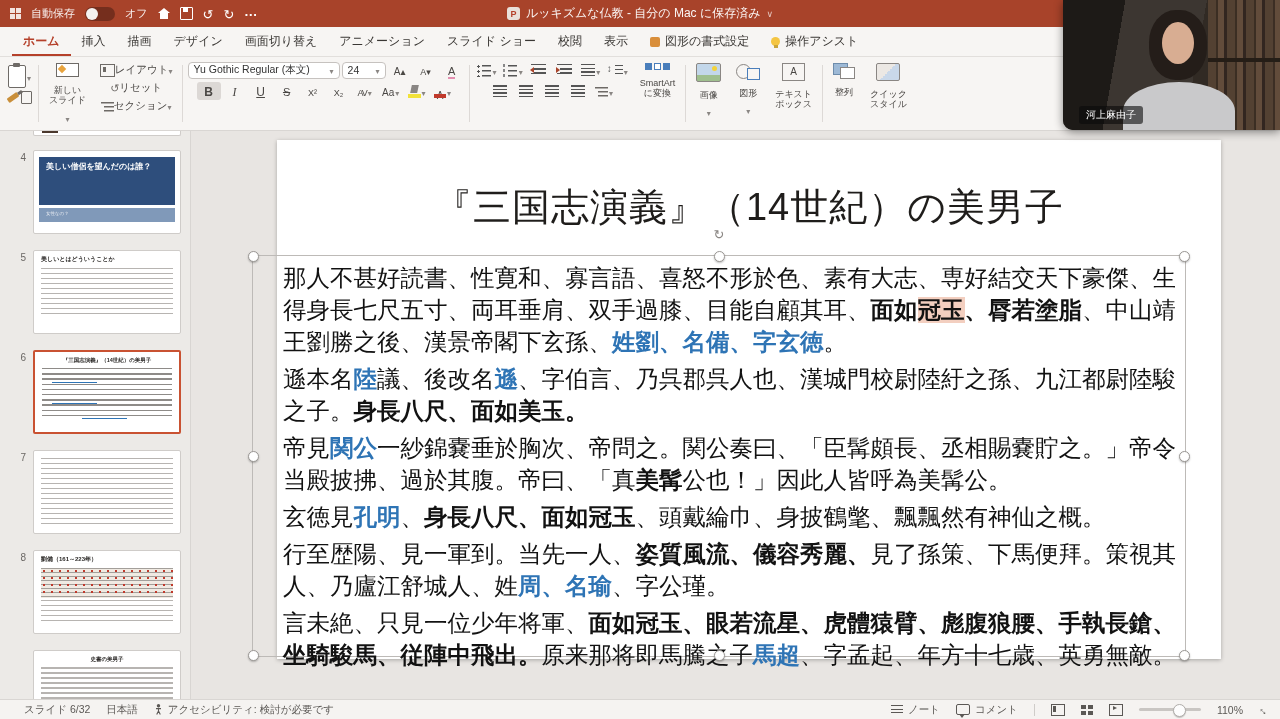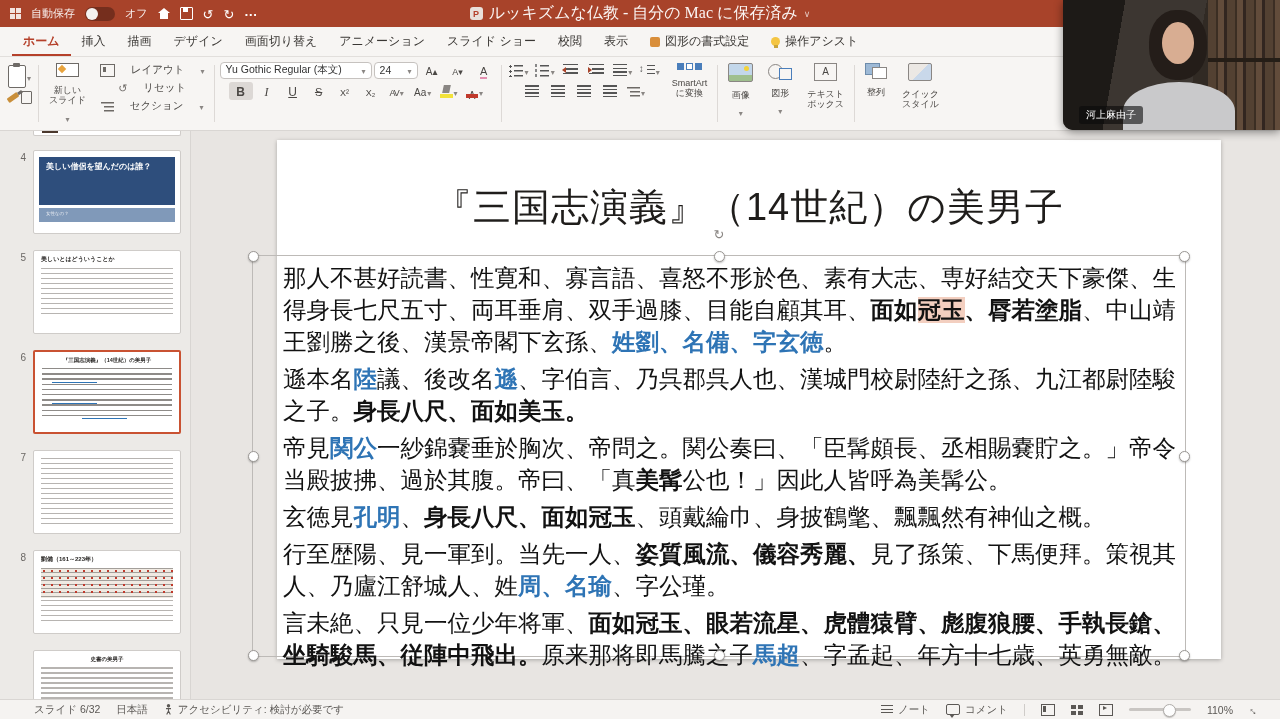--- a/index.html
+++ b/index.html
@@ -8,21 +8,21 @@
   .app{position:relative;width:1280px;height:719px;}
 
   
   .titlebar{position:absolute;top:0;left:0;right:0;height:27px;background:#a8432a;
             display:flex;align-items:center;color:#fff;z-index:5;}
   .tb-left{display:flex;align-items:center;gap:10px;padding-left:10px;}
   .tb-label{font-size:11px;color:rgba(255,255,255,.92);}
   .pill{width:30px;height:14px;border-radius:8px;background:rgba(0,0,0,.30);position:relative;}
   .pill .knob{position:absolute;left:1px;top:1px;width:12px;height:12px;border-radius:50%;background:#f4f2f0;}
   .tb-center{position:absolute;left:0;right:0;display:flex;align-items:center;justify-content:center;gap:6px;pointer-events:none;}
-  .tb-title{font-size:16px;color:rgba(255,255,255,.95);font-family:Liberation Serif, serif;}
+  .tb-title{font-size:12px;color:rgba(255,255,255,.95);}
   .tb-chev{font-size:9px;color:rgba(255,255,255,.7);}
   .ic-ppt{width:13px;height:13px;background:#e9e0da;border-radius:3px;color:#b5402a;
           font-size:9px;font-weight:bold;display:flex;align-items:center;justify-content:center;}
   .ic-ppt::before{content:"P";}
   .ic-grid{width:11px;height:11px;background:
      linear-gradient(#fff,#fff) 0 0/5px 5px no-repeat,
      linear-gradient(#fff,#fff) 6px 0/5px 5px no-repeat,
      linear-gradient(#fff,#fff) 0 6px/5px 5px no-repeat,
      linear-gradient(#fff,#fff) 6px 6px/5px 5px no-repeat;opacity:.85;}
   .ic-home{position:relative;width:12px;height:11px;}
@@ -47,21 +47,21 @@
   
   .ribbon{position:absolute;top:57px;left:0;right:0;height:65px;background:#f7f5f3;
           border-bottom:1px solid #d9d6d3;display:flex;align-items:stretch;padding:4px 6px;gap:5px;z-index:3;}
   .vdiv{width:1px;background:#ddd9d6;margin:4px 0;flex:0 0 1px;}
   .group{display:flex;align-items:flex-start;}
   .gcol{display:flex;flex-direction:column;align-items:center;}
   .chev::after{content:"▾";font-size:8px;color:#8a8683;}
   .col-btn{display:flex;flex-direction:column;align-items:center;gap:8px;padding:2px 5px;
            font-size:9px;color:#4a4744;line-height:1.15;border-radius:3px;text-align:right;}
   .lbl2{display:flex;flex-direction:column;align-items:center;line-height:1.15;}
-  .mini-row{display:flex;align-items:center;gap:16px;font-size:10.5px;color:#4a4744;padding:2px 4px;}
+  .mini-row{display:flex;align-items:center;gap:0;font-size:10.5px;color:#4a4744;padding:2px 4px;}
   .iconbtn{min-width:20px;height:18px;display:flex;align-items:center;justify-content:center;
            border-radius:3px;color:#4a4744;padding:0 2px;gap:1px;}
   .iconbtn.activebtn{background:#dcd8d5;}
   .rowline{display:flex;align-items:center;gap:2px;margin-bottom:3px;}
 
   .ic{display:inline-block;}
   .ic-clipboard{width:16px;height:21px;border:1.5px solid #6e6a66;border-radius:2px;background:#fff;position:relative;}
   .ic-clipboard::before{content:"";position:absolute;top:-3px;left:3.5px;width:7px;height:4px;background:#6e6a66;border-radius:1px;}
   .ic-brush{width:12px;height:5px;background:#c98f3a;border-radius:1px;transform:rotate(-35deg);position:relative;}
   .ic-brush::after{content:"";position:absolute;right:-5px;top:1px;width:5px;height:3px;background:#6e6a66;}
@@ -183,21 +183,21 @@
        box-shadow:0 1px 2px rgba(0,0,0,.25);}
   .hdl.tl{left:-5px;top:-5px;} .hdl.tm{left:calc(50% - 5px);top:-5px;} .hdl.tr{right:-5px;top:-5px;}
   .hdl.ml{left:-5px;top:calc(50% - 5px);} .hdl.mr{right:-5px;top:calc(50% - 5px);}
   .hdl.bl{left:-5px;bottom:-5px;} .hdl.bm{left:calc(50% - 5px);bottom:-5px;} .hdl.br{right:-5px;bottom:-5px;}
   .rot{position:absolute;top:-28px;left:calc(50% - 7px);width:14px;height:14px;color:#8a8683;
        font-size:13px;line-height:14px;text-align:center;}
   .rot::before{content:"↻";}
 
   
   .statusbar{position:absolute;left:0;right:0;bottom:0;height:19px;background:#f5f3f1;border-top:1px solid #d9d6d3;
-             display:flex;align-items:center;font-size:10.5px;color:#5b5855;padding:0 20px;gap:16px;z-index:6;}
+             display:flex;align-items:center;font-size:10.5px;color:#5b5855;padding:0 10px;gap:16px;z-index:6;}
   .sb-first{margin-left:14px;}
   .sb-spacer{flex:1;}
   .sb-item{display:flex;align-items:center;gap:5px;white-space:nowrap;}
   .ic-person{width:9px;height:11px;}
   .ic-note{width:12px;height:9px;background:repeating-linear-gradient(to bottom,#5b5855 0 1.2px,transparent 1.2px 3.5px);}
   .ic-comment{width:12px;height:9px;border:1.2px solid #5b5855;border-radius:2px;position:relative;}
   .ic-comment::after{content:"";position:absolute;left:2px;bottom:-4px;border-left:3px solid transparent;
        border-right:3px solid transparent;border-top:4px solid #5b5855;}
   .ic-v1{width:12px;height:10px;border:1.2px solid #5b5855;position:relative;}
   .ic-v1::before{content:"";position:absolute;left:1px;top:1px;width:3px;height:6px;background:#5b5855;}

